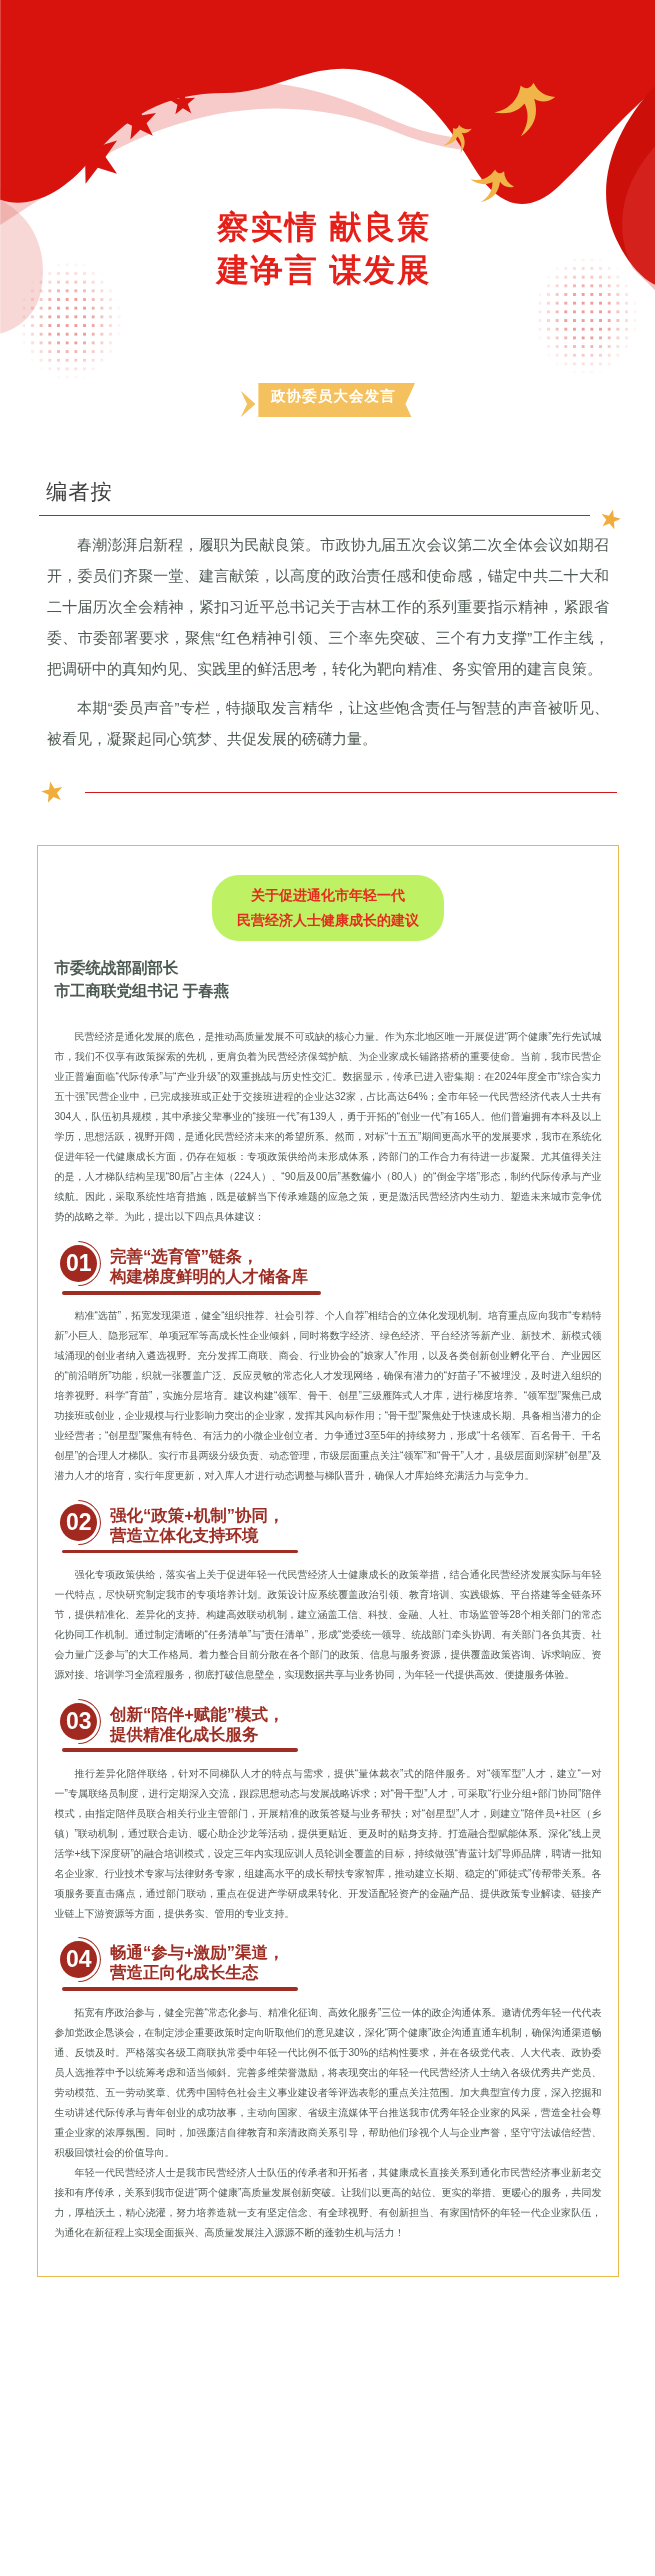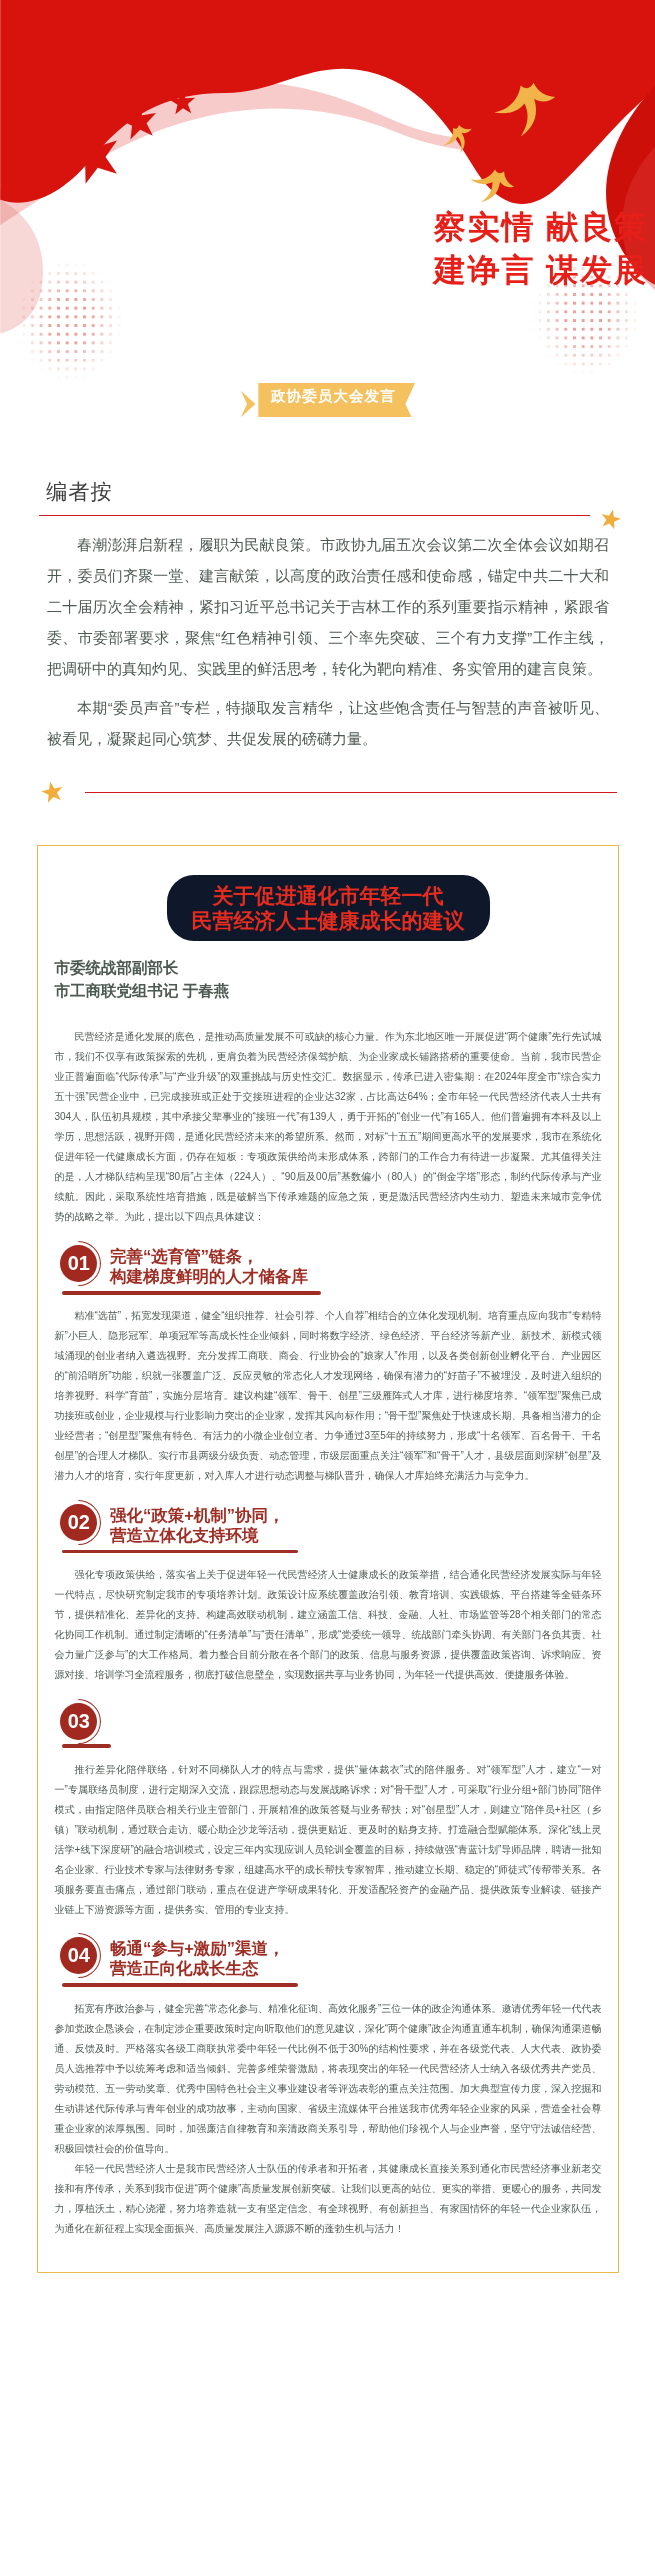--- a/index.html
+++ b/index.html
@@ -9,21 +9,21 @@
   
   .header{position:relative;height:417px;overflow:hidden;}
   .header svg.deco{position:absolute;left:0;top:0;}
   .dots{position:absolute;width:136px;height:155px;top:243px;
     background-image:radial-gradient(circle,rgba(224,78,68,.55) 1.4px,transparent 1.8px);
     background-size:8.7px 8.7px;
     -webkit-mask-image:radial-gradient(closest-side,#000 30%,transparent 78%);
     mask-image:radial-gradient(closest-side,#000 30%,transparent 78%);}
   .dots.left{left:1.9px;}
   .dots.right{right:1.9px;top:238px;}
-  .header-title{position:absolute;left:0;right:8px;top:206px;text-align:right;
+  .header-title{position:absolute;left:0;right:8px;top:206px;text-align:center;
     color:#e71f19;font-size:32px;line-height:43px;font-weight:900;letter-spacing:1.9px;}
   .ribbon{position:absolute;top:383px;left:50%;transform:translateX(-50%);
     display:flex;align-items:center;}
   .ribbon-tip{width:14.6px;height:26px;background:#f5c05e;margin-right:2.9px;
     clip-path:polygon(0 0,100% 50%,0 100%,42% 50%);}
   .ribbon-body{height:42px;line-height:26px;background:#f5c05e;color:#ffffff;
     font-size:14.6px;font-weight:700;letter-spacing:1px;padding:0 19.4px 0 12.6px;
     clip-path:polygon(0 0,100% 0,calc(100% - 9.7px) 50%,100% 100%,0 100%);}
 
   
@@ -33,33 +33,33 @@
   .editor-rule .star{position:absolute;right:-33px;top:-8.7px;}
   .editor p{margin:8px;font-size:15px;line-height:31px;text-align:justify;text-indent:2em;}
   .editor p:first-of-type{margin-top:13.6px;}
 
   
   .divider{display:flex;align-items:center;margin:25px 39px 0;}
   .divider .line{flex:1;border-top:1.9px solid #d0191f;margin-left:19.4px;}
 
   
   .box{margin:39px 37px 15.5px;border:1px solid #e9b94b;padding:19.4px 16.5px 33px;}
-  .pill{width:fit-content;margin:9.7px auto 0;background:#0f172a;border-radius:27px;
+  .pill{width:fit-content;margin:9.7px auto 0;background:#bef264;border-radius:27px;
     padding:7.8px 25px;text-align:center;color:#e62c1e;font-weight:800;
-    font-size:21px;line-height:25px;}
+    font-size:14px;line-height:25px;}
   .author{font-weight:700;color:#4d5a52;font-size:15.5px;line-height:23px;margin-top:15.5px;}
   .btxt{margin:0;font-size:10px;line-height:20px;text-align:justify;text-indent:2em;color:#4d5a52;}
   .btxt.intro{margin-top:25px;}
 
   .sec-row{margin:17.5px 0 11.6px 5.8px;}
   .sec{display:inline-flex;align-items:flex-start;position:relative;padding:0 13.6px 8.7px 0;}
   .sec::after{content:"";position:absolute;left:1.9px;right:0;bottom:0;height:3.9px;
     background:#9e2d24;border-radius:1.9px;}
   .sec-num{position:relative;width:37px;height:37px;flex:none;background:#a2291f;
-    border-radius:50%;color:#fff;font-size:20px;font-weight:800;
+    border-radius:50%;color:#fff;font-size:23px;font-weight:800;
     display:flex;align-items:center;justify-content:center;}
   .sec-num::before{content:"";position:absolute;inset:-3.9px;border-radius:50%;
     border:1.9px solid #a2291f;border-left-color:transparent;border-bottom-color:transparent;
     transform:rotate(45deg);}
   .sec-titles{margin-left:12.6px;color:#9e2d24;font-weight:800;font-size:16.5px;line-height:20px;padding-top:1px;}
 </style>
 </head>
 <body>
 
 <div class="page">
@@ -160,20 +160,24 @@
         </div>
       </div>
     </div>
     <p class="btxt">强化专项政策供给，落实省上关于促进年轻一代民营经济人士健康成长的政策举措，结合通化民营经济发展实际与年轻一代特点，尽快研究制定我市的专项培养计划。政策设计应系统覆盖政治引领、教育培训、实践锻炼、平台搭建等全链条环节，提供精准化、差异化的支持。构建高效联动机制，建立涵盖工信、科技、金融、人社、市场监管等28个相关部门的常态化协同工作机制。通过制定清晰的“任务清单”与“责任清单”，形成“党委统一领导、统战部门牵头协调、有关部门各负其责、社会力量广泛参与”的大工作格局。着力整合目前分散在各个部门的政策、信息与服务资源，提供覆盖政策咨询、诉求响应、资源对接、培训学习全流程服务，彻底打破信息壁垒，实现数据共享与业务协同，为年轻一代提供高效、便捷服务体验。</p>
 
     <div class="sec-row">
       <div class="sec">
         <div class="sec-num">
           <span>03</span>
         </div>
+        <div class="sec-titles">
+          <div>创新“陪伴+赋能”模式，</div>
+          <div>提供精准化成长服务</div>
+        </div>
       </div>
     </div>
     <p class="btxt">推行差异化陪伴联络，针对不同梯队人才的特点与需求，提供“量体裁衣”式的陪伴服务。对“领军型”人才，建立“一对一”专属联络员制度，进行定期深入交流，跟踪思想动态与发展战略诉求；对“骨干型”人才，可采取“行业分组+部门协同”陪伴模式，由指定陪伴员联合相关行业主管部门，开展精准的政策答疑与业务帮扶；对“创星型”人才，则建立“陪伴员+社区（乡镇）”联动机制，通过联合走访、暖心助企沙龙等活动，提供更贴近、更及时的贴身支持。打造融合型赋能体系。深化“线上灵活学+线下深度研”的融合培训模式，设定三年内实现应训人员轮训全覆盖的目标，持续做强“青蓝计划”导师品牌，聘请一批知名企业家、行业技术专家与法律财务专家，组建高水平的成长帮扶专家智库，推动建立长期、稳定的“师徒式”传帮带关系。各项服务要直击痛点，通过部门联动，重点在促进产学研成果转化、开发适配轻资产的金融产品、提供政策专业解读、链接产业链上下游资源等方面，提供务实、管用的专业支持。</p>
 
     <div class="sec-row">
       <div class="sec">
         <div class="sec-num">
           <span>04</span>
         </div>
         <div class="sec-titles">

